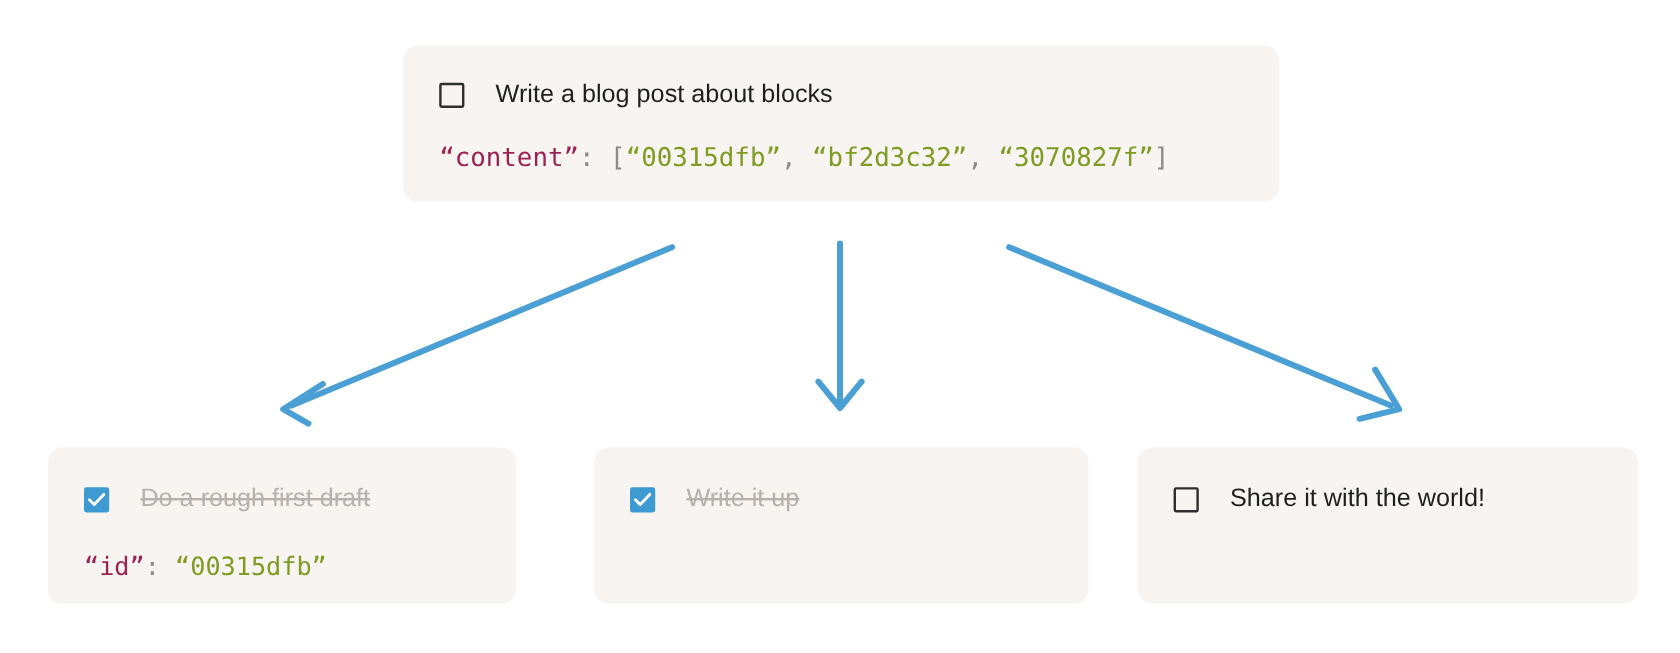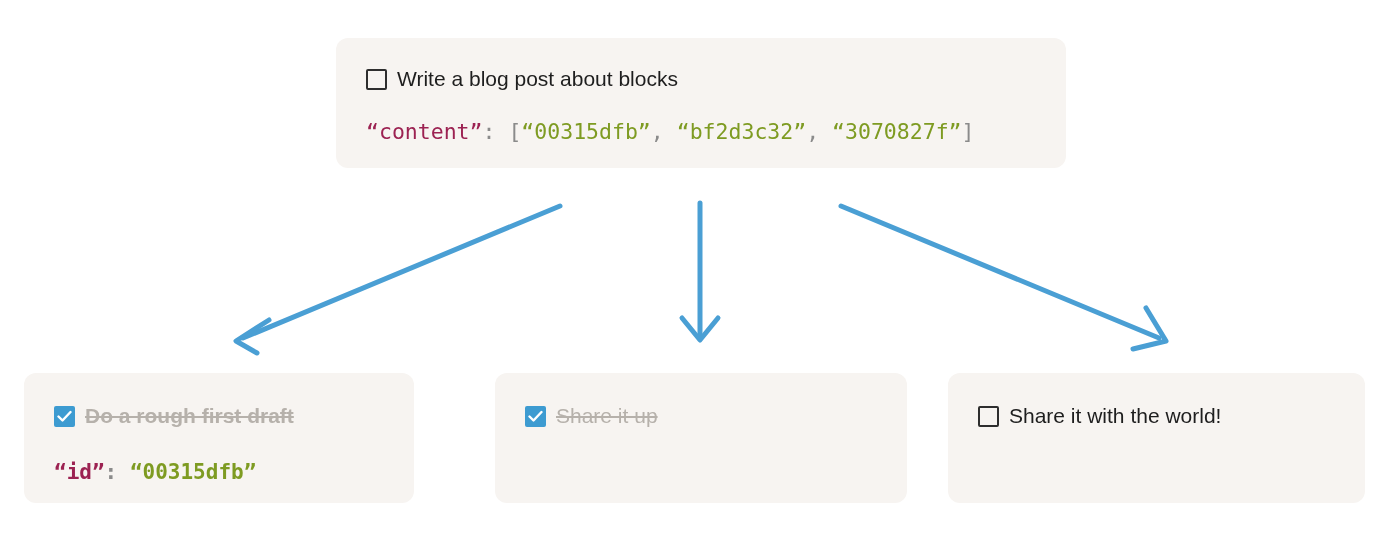--- a/index.html
+++ b/index.html
@@ -48,29 +48,29 @@
     height: 130px;
     padding: 28px 30px 0 30px;
   }
 
   .card-child {
     top: 373px;
     height: 130px;
     padding: 30px 30px 0 30px;
   }
 
-  .card-child-1 { left: 24px;  width: 390px; font-weight: bold; }
+  .card-child-1 { left: 40px;  width: 390px; }
   .card-child-2 { left: 495px; width: 412px; }
   .card-child-3 { left: 948px; width: 417px; }
 
   
   .todo-row {
     display: flex;
     align-items: center;
-    gap: 10px;
+    gap: 26px;
     height: 26px;
   }
 
   .checkbox {
     width: 21px;
     height: 21px;
     box-sizing: border-box;
     flex: 0 0 auto;
     position: relative;
     border-radius: 2px;
@@ -164,21 +164,21 @@
     </div>
   </div>
 
   <div class="card card-child card-child-2">
     <div class="todo-row">
       <span class="checkbox checked">
         <svg width="15" height="13" viewBox="0 0 15 13" aria-hidden="true">
           <polyline points="1.5,6.5 5.5,10.5 13.5,2" fill="none" stroke="#ffffff" stroke-width="2.4" stroke-linecap="round" stroke-linejoin="round"></polyline>
         </svg>
       </span>
-      <span class="todo-label done">Share it up</span>
+      <span class="todo-label done">Write it up</span>
     </div>
   </div>
 
   <div class="card card-child card-child-3">
     <div class="todo-row">
       <span class="checkbox unchecked"></span>
       <span class="todo-label">Share it with the world!</span>
     </div>
   </div>
 

